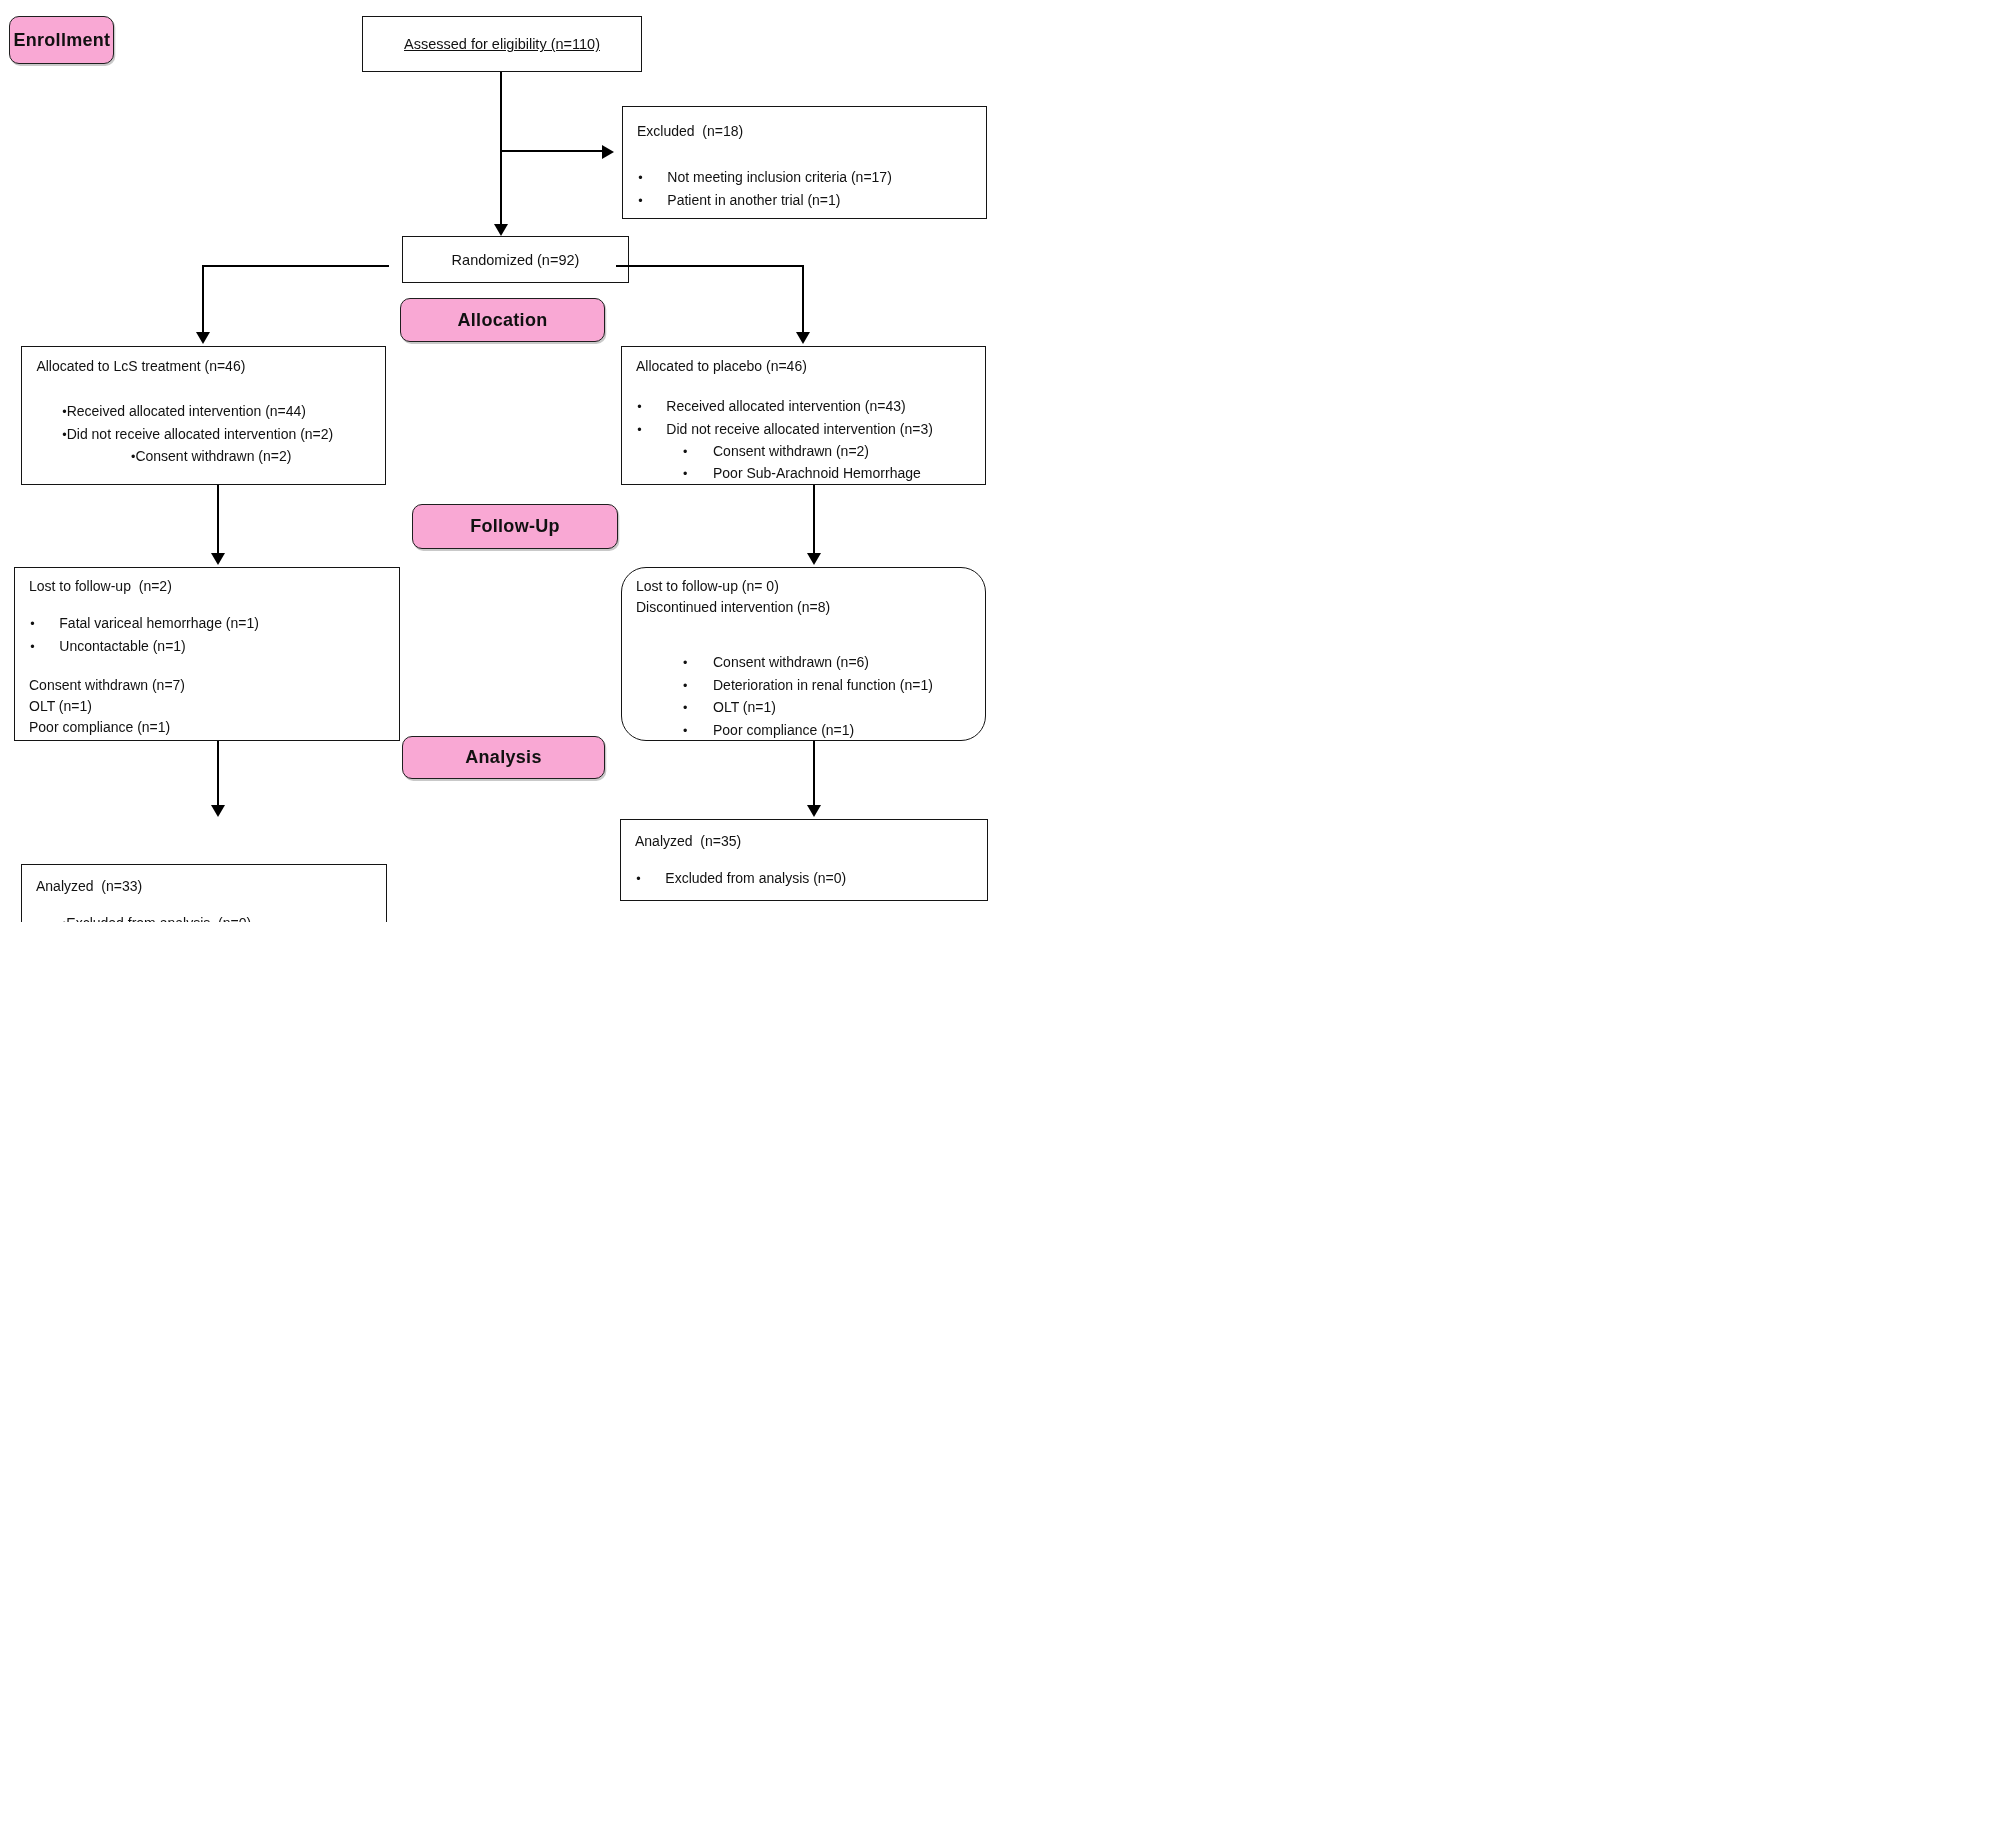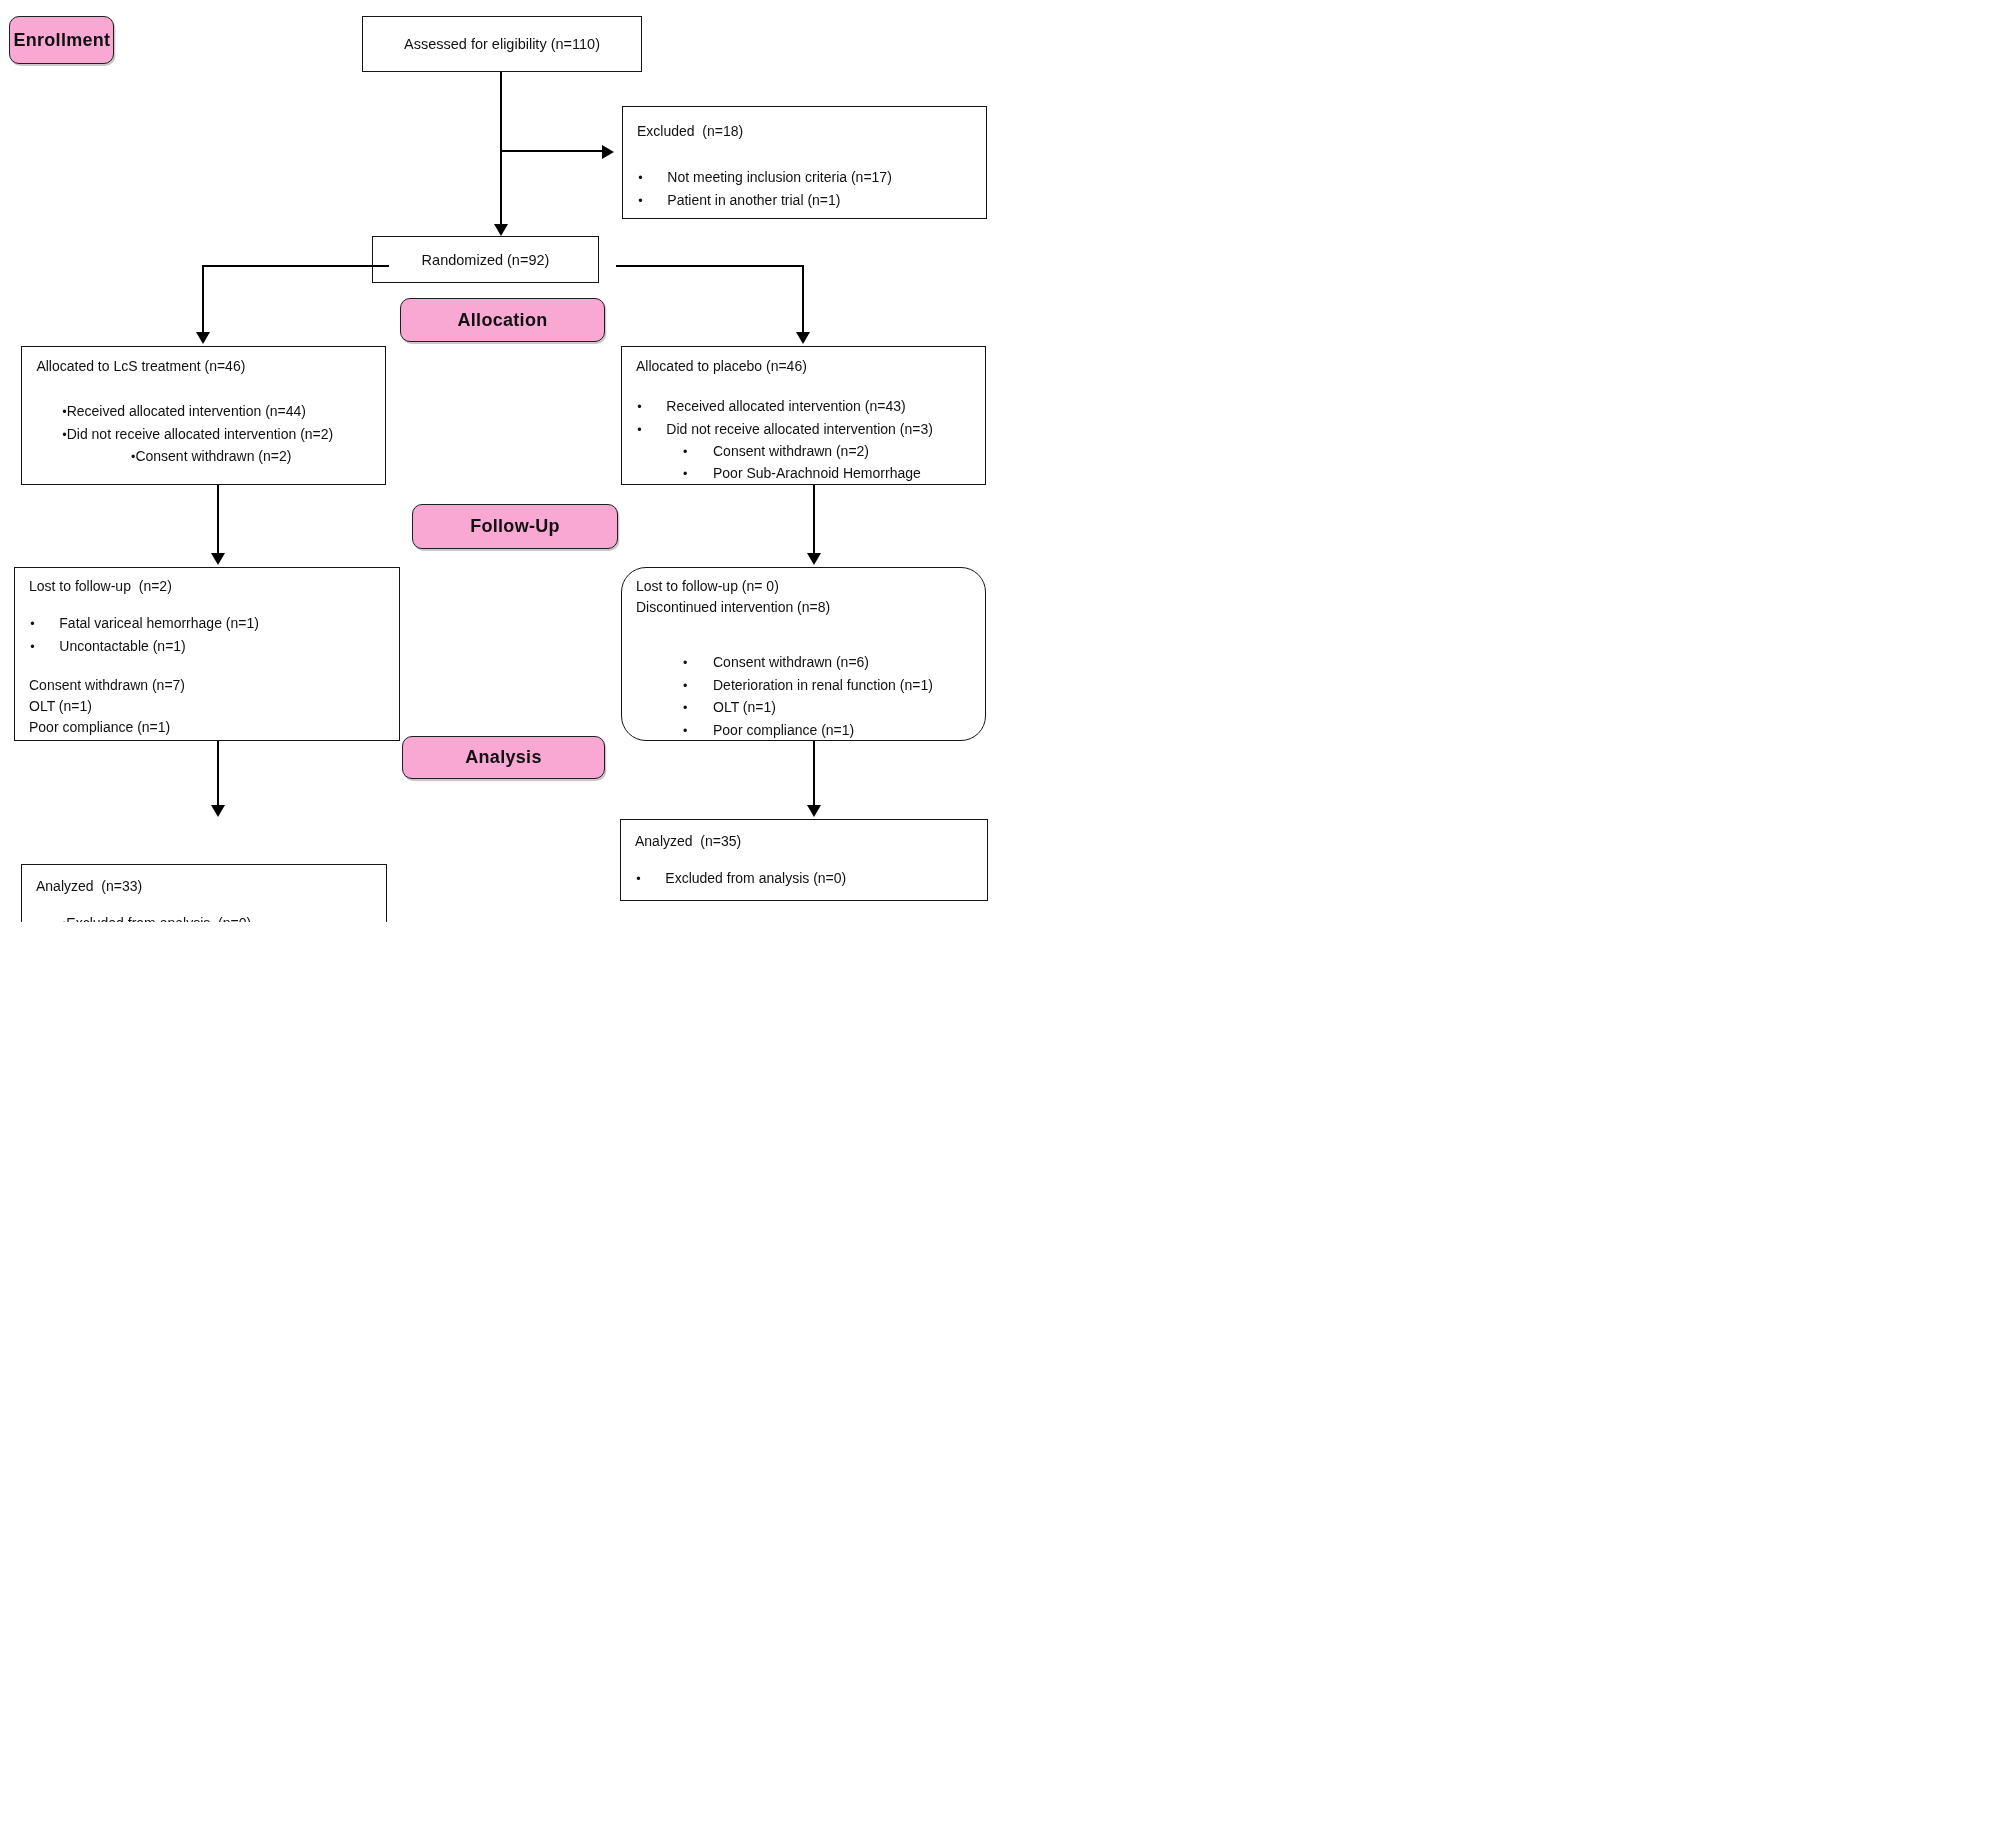--- a/index.html
+++ b/index.html
@@ -72,34 +72,34 @@
   <div class="stage" style="left:400px;top:298px;width:203px;height:42px;">
     <span>Allocation</span>
   </div>
   <div class="stage" style="left:412px;top:504px;width:204px;height:43px;">
     <span>Follow-Up</span>
   </div>
   <div class="stage" style="left:402px;top:736px;width:201px;height:41px;">
     <span>Analysis</span>
   </div>
 
-  <div class="box center" style="left:362px;top:16.4px;width:280px;height:56px;">
+  <div class="box center" style="left:362px;top:16.4px;width:280px;height:56px;text-decoration:underline;">
     <span class="ctext">Assessed for eligibility (n=110)</span>
   </div>
 
   <div class="box pad-excluded sp-excluded" style="left:622px;top:106px;width:365px;height:113px;">
     <div class="lines">
         <div class="line title">Excluded  (n=18)</div>
         <div class="line spacer"></div>
         <div class="line bullet-1"><span class="dot">•</span><span class="txt">Not meeting inclusion criteria (n=17)</span></div>
         <div class="line bullet-1"><span class="dot">•</span><span class="txt">Patient in another trial (n=1)</span></div>
       </div>
   </div>
 
-  <div class="box center" style="left:372px;top:236px;width:227px;height:47px;">
+  <div class="box center" style="left:402px;top:236px;width:227px;height:47px;">
     <span class="ctext">Randomized (n=92)</span>
   </div>
 
   <div class="box pad-alloc sp-alloc-left deep-sub" style="left:21.4px;top:346px;width:365px;height:139px;text-align:right;">
     <div class="lines">
         <div class="line title">Allocated to LcS treatment (n=46)</div>
         <div class="line spacer"></div>
         <div class="line bullet-1"><span class="dot">•</span><span class="txt">Received allocated intervention (n=44)</span></div>
         <div class="line bullet-1"><span class="dot">•</span><span class="txt">Did not receive allocated intervention (n=2)</span></div>
         <div class="line bullet-2"><span class="dot">•</span><span class="txt">Consent withdrawn (n=2)</span></div>

